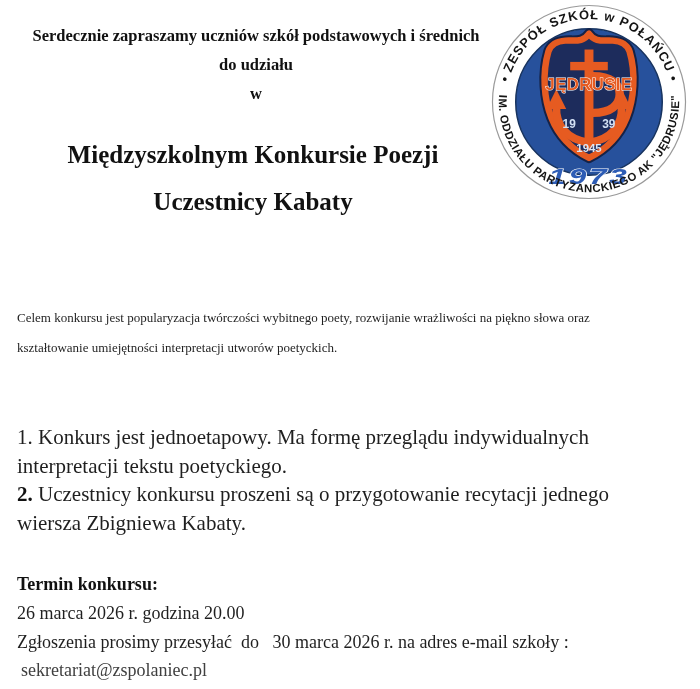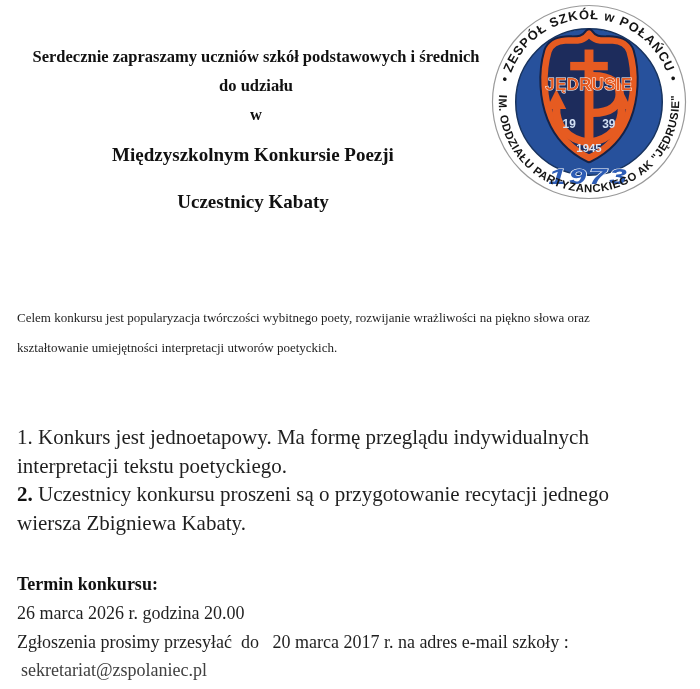--- a/index.html
+++ b/index.html
@@ -5,25 +5,25 @@
   * { margin:0; padding:0; box-sizing:border-box; }
   html,body { background:#ffffff; }
   body {
     width:700px; height:689px; position:relative; overflow:hidden;
     font-family:"Liberation Serif", serif; color:#1f1f1f;
   }
   .page { position:absolute; inset:0; background:#fff; }
 
   .invite {
     position:absolute; top:21px; left:0; width:512px;
-    text-align:center; font-weight:bold; font-size:16.5px; line-height:29px; color:#111;margin-top:21px;
+    text-align:center; font-weight:bold; font-size:16.5px; line-height:29px; color:#111;
   }
   .title {
     position:absolute; top:131px; left:0; width:506px;
-    text-align:center; font-weight:bold; font-size:19px; line-height:47px; color:#111;
+    text-align:center; font-weight:bold; font-size:25px; line-height:47px; color:#111;
   }
   .goal {
     position:absolute; top:303px; left:17px; width:640px;
     font-size:13px; line-height:29.5px;
   }
   .rules {
     position:absolute; top:423px; left:17px; width:640px;
     font-size:21px; line-height:28.6px;
   }
   .terms {
@@ -57,21 +57,21 @@
   <div class="goal">Celem konkursu jest popularyzacja twórczości wybitnego poety, rozwijanie wrażliwości na piękno słowa oraz kształtowanie umiejętności interpretacji utworów poetyckich.</div>
 
   <div class="rules">
     <span>1.</span><span> Konkurs jest jednoetapowy. Ma formę przeglądu indywidualnych interpretacji tekstu poetyckiego.</span><br>
     <span class="bold">2.</span><span> Uczestnicy konkursu proszeni są o przygotowanie recytacji jednego wiersza Zbigniewa Kabaty.</span>
   </div>
 
   <div class="terms">
     <div class="bold">Termin konkursu:</div>
     <div>26 marca 2026 r. godzina 20.00</div>
-    <div class="pre">Zgłoszenia prosimy przesyłać  do   20 marca 2017 r. na adres e-mail szkoły :</div>
+    <div class="pre">Zgłoszenia prosimy przesyłać  do   30 marca 2026 r. na adres e-mail szkoły :</div>
     <div class="email-row">
       <a class="email">sekretariat@zspolaniec.pl</a>
     </div>
   </div>
 
   <div class="logo">
     <svg viewBox="0 0 200 200" xmlns="http://www.w3.org/2000/svg">
       <defs>
         <path id="arcTop" d="M 18.8,121.7 A 84,84 0 1 1 181.2,121.7" fill="none"></path>
         <path id="arcBot" d="M 10.4,84.2 A 91,91 0 1 0 189.6,84.2" fill="none"></path>

